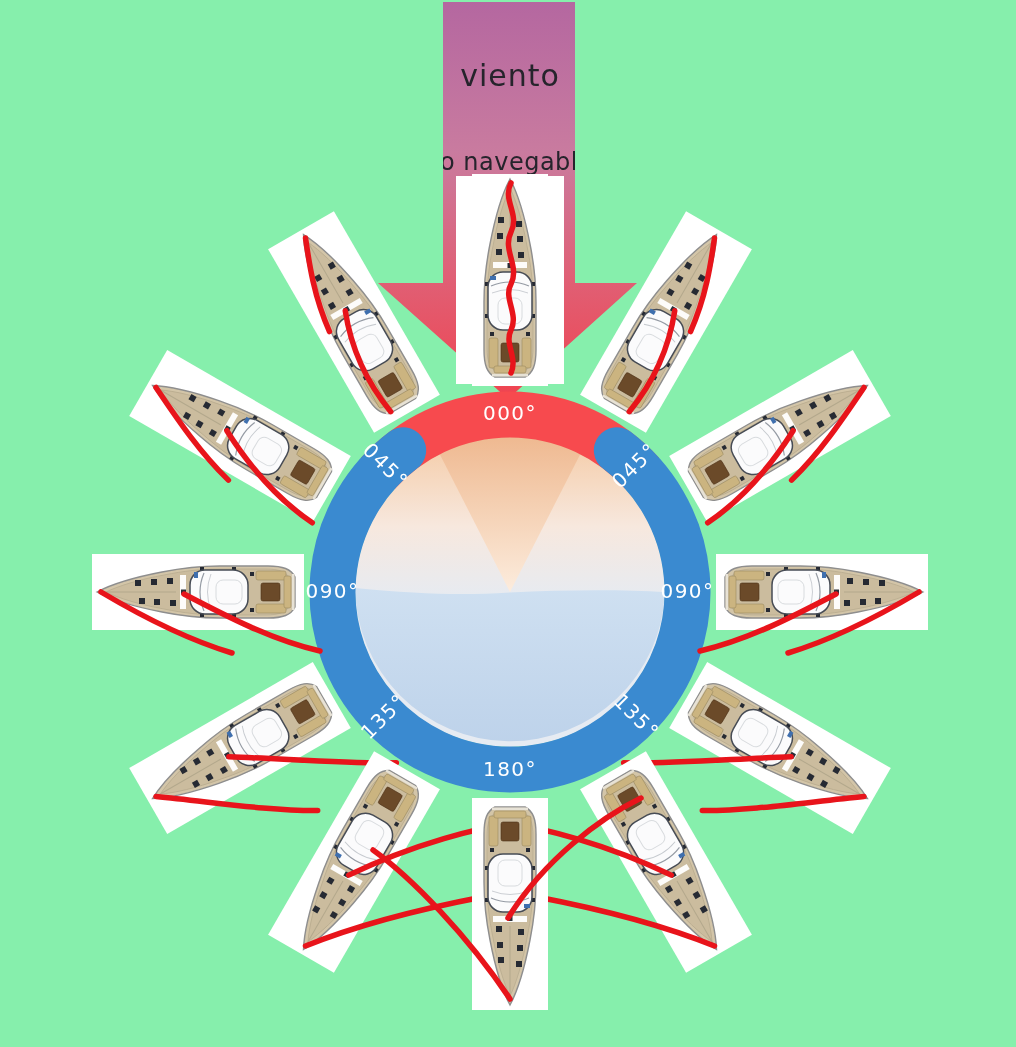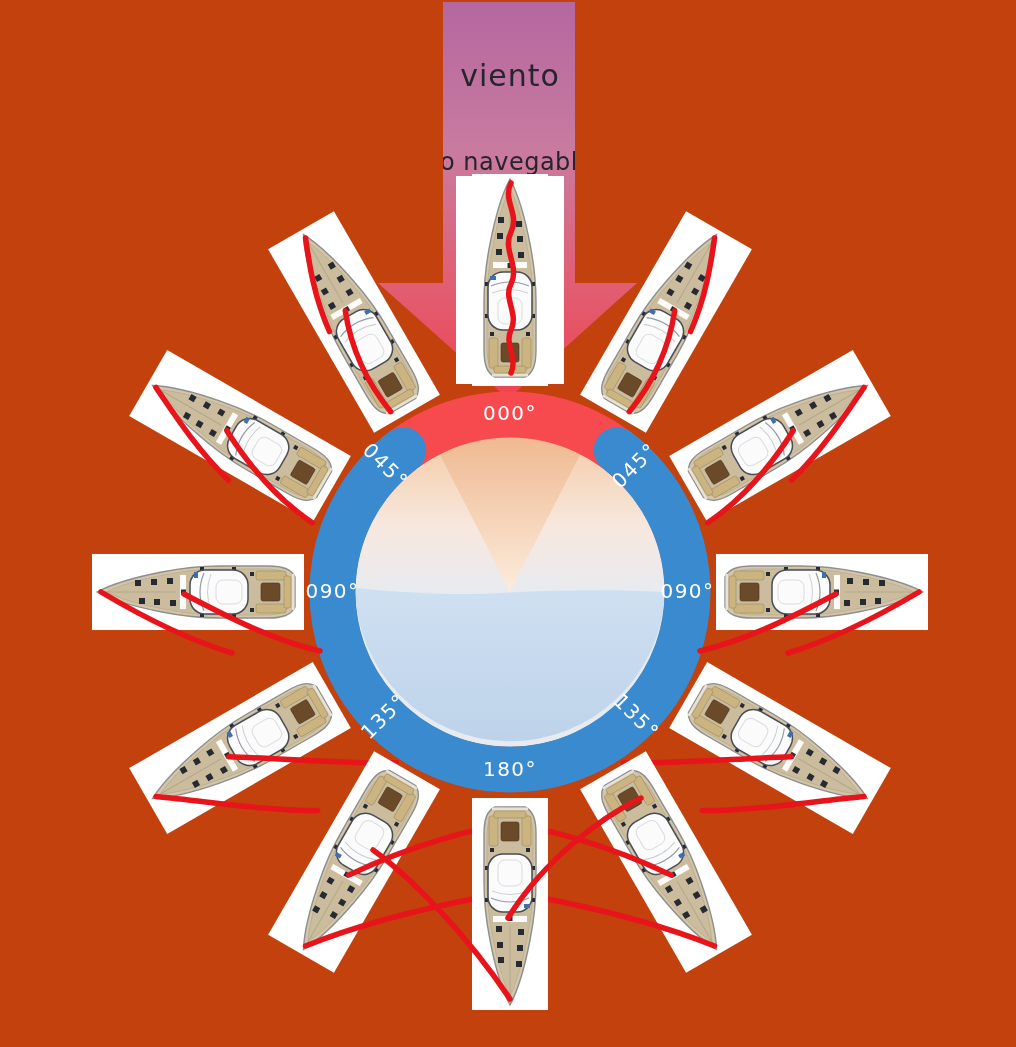--- a/index.html
+++ b/index.html
@@ -1,16 +1,16 @@
 <!DOCTYPE html>
 <html><head>
 <meta charset="utf-8">
 <style>
   html,body { margin:0; padding:0; background:#ffffff; }
-  .stage { position:relative; width:1016px; height:1047px; background:#c2410c; overflow:hidden; }
+  .stage { position:relative; width:1016px; height:1047px; background:#86efac; overflow:hidden; }
   svg { display:block; }
   .lbl  { font-family:"DejaVu Sans",sans-serif; font-size:20px; letter-spacing:1.5px; }
   .wind { font-family:"DejaVu Sans",sans-serif; font-size:30px; letter-spacing:1px; }
   .nav  { font-family:"DejaVu Sans",sans-serif; font-size:24px; letter-spacing:0.5px; }
   .sail { fill:none; stroke-width:5.5; stroke-linecap:round; }
 </style>
 </head>
 <body>
 
 <div class="stage">

